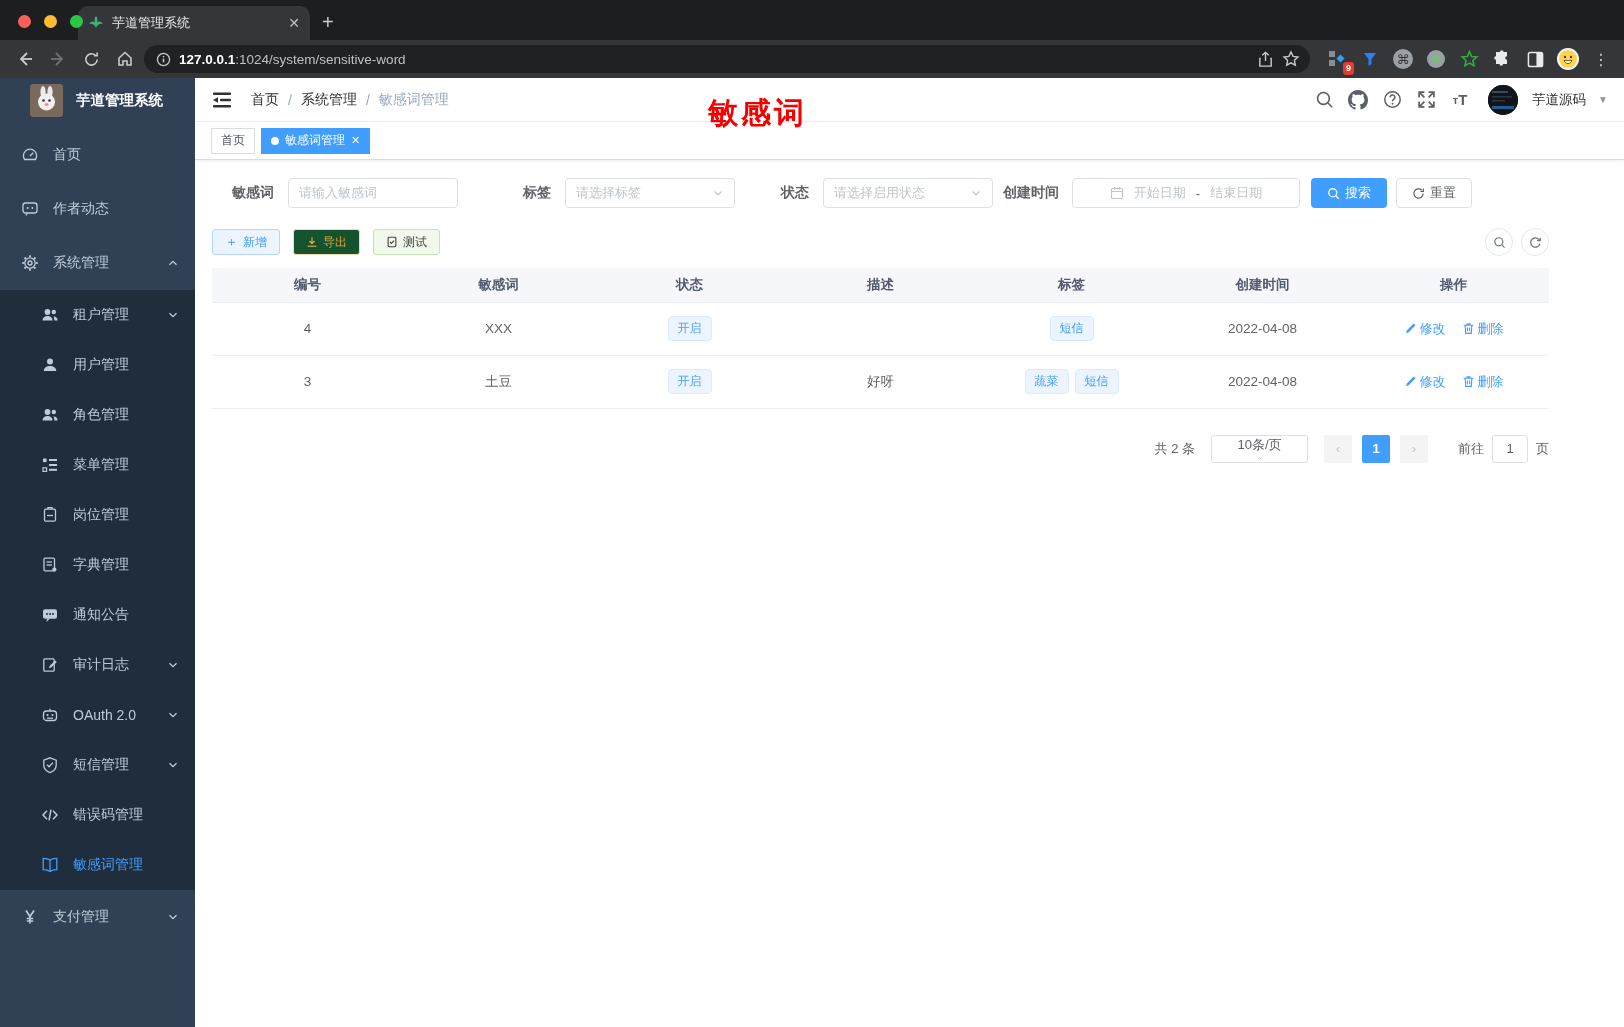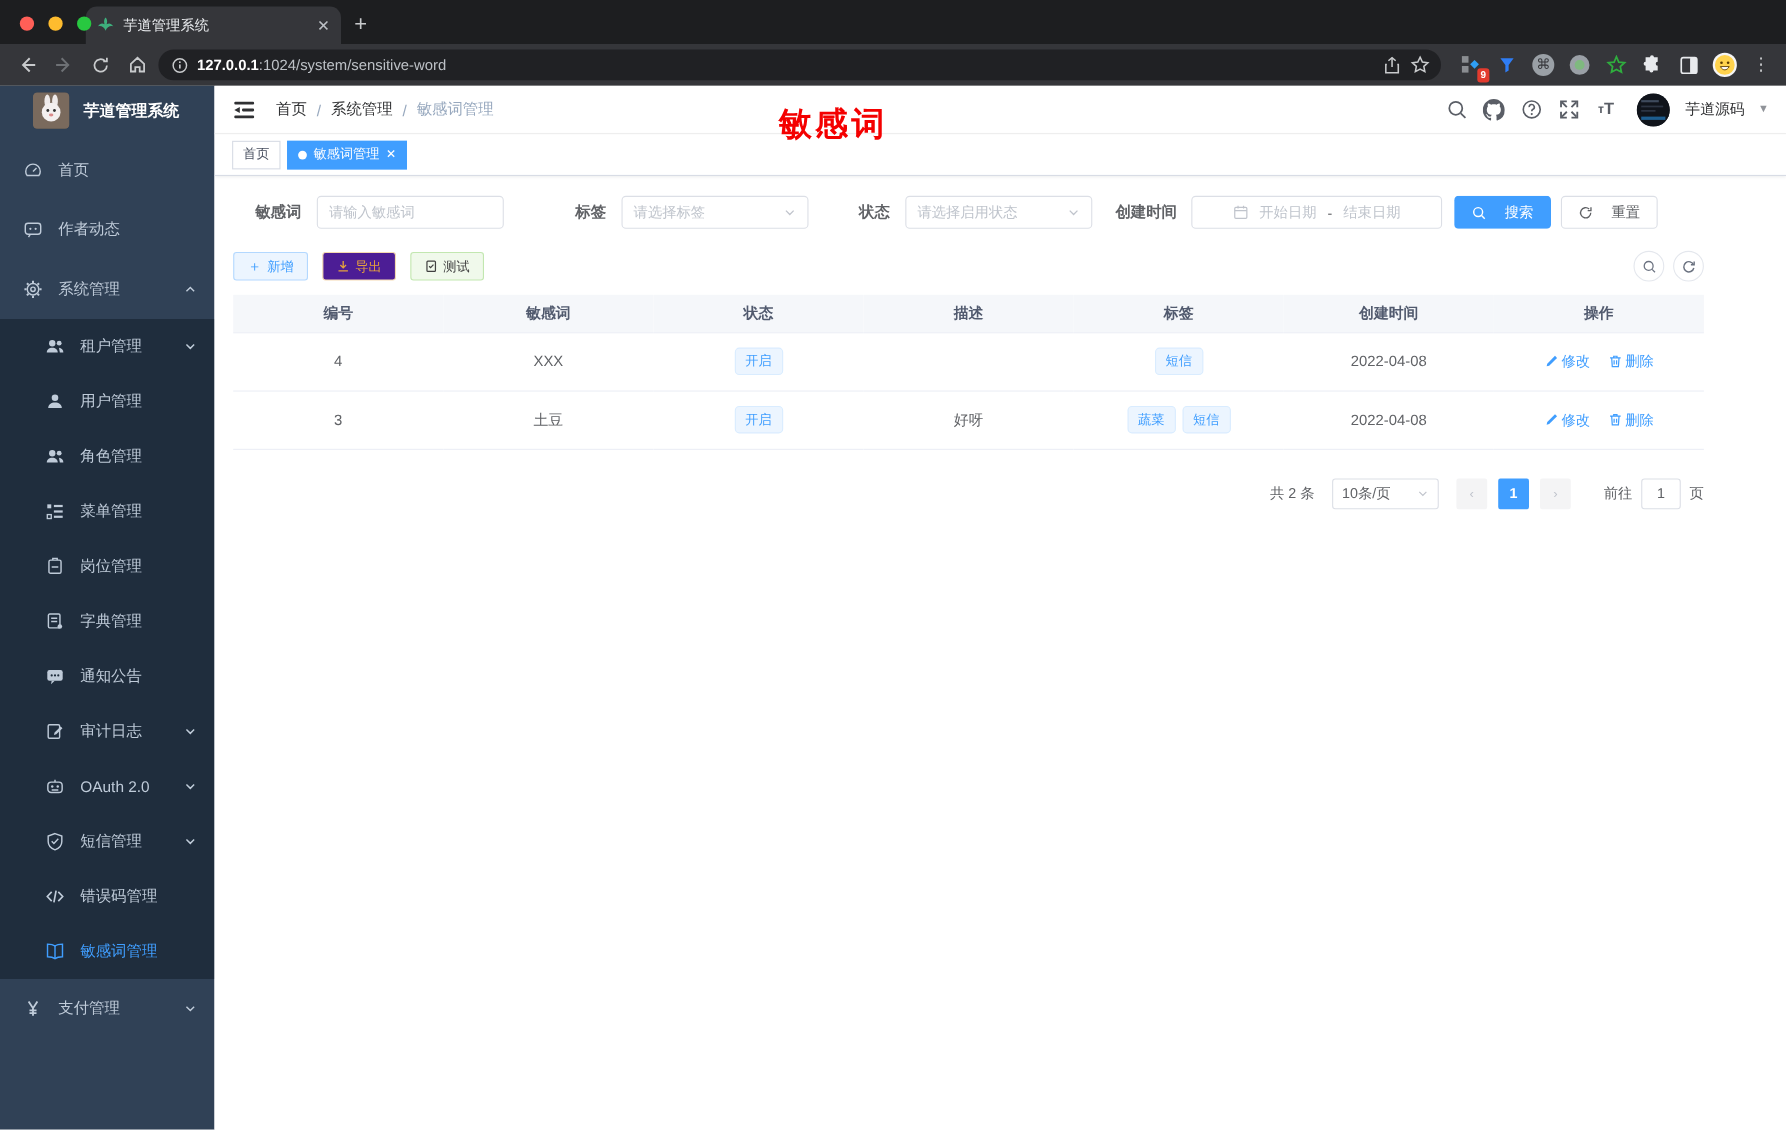--- a/index.html
+++ b/index.html
@@ -75,50 +75,50 @@
   .filters { display:flex; align-items:center; padding-left:20px; height:30px; }
   .f-label { font-size:14px; color:#606266; font-weight:bold; margin-right:14px; white-space:nowrap; }
   .f-input, .f-select { height:30px; border:1px solid #dcdfe6; border-radius:4px; background:#fff; display:flex; align-items:center;
              padding:0 10px; font-size:13px; color:#bfc4cc; }
   .f-input { width:170px; }
   .f-select { width:170px; justify-content:space-between; }
   .f-select .chev { color:#c0c4cc; width:12px; height:12px; }
   .f-range { width:228px; height:30px; border:1px solid #dcdfe6; border-radius:4px; display:flex; align-items:center;
              padding:0 10px; font-size:13px; color:#bfc4cc; gap:10px; justify-content:center; }
   .f-range .cal { color:#c0c4cc; width:14px; height:14px; flex-shrink:0; }
-  .btn { height:30px; border-radius:4px; font-size:13px; display:inline-flex; align-items:center; gap:17px; padding:0 15px; cursor:pointer; border:1px solid transparent; }
+  .btn { height:30px; border-radius:4px; font-size:13px; display:inline-flex; align-items:center; gap:5px; padding:0 15px; cursor:pointer; border:1px solid transparent; }
   .btn-primary { background:#409eff; color:#fff; }
   .btn-plain { background:#fff; border-color:#dcdfe6; color:#606266; }
-  .mr45{margin-right:65px;} .mr46{margin-right:46px;} .mr13{margin-right:21px;font-family:Liberation Mono, monospace;} .mr11{margin-right:11px;} .mr9{margin-right:9px;}
+  .mr45{margin-right:65px;} .mr46{margin-right:46px;} .mr13{margin-right:10px;font-family:Liberation Mono, monospace;} .mr11{margin-right:11px;} .mr9{margin-right:9px;}
 
   
   .actions { display:flex; align-items:center; margin-top:20px; }
   .btn-sm { height:26px; font-size:12px; padding:0 12px; border-radius:3px; display:inline-flex; align-items:center; gap:5px; margin-right:13px; border:1px solid; cursor:pointer; }
   .b-add { background:#ecf5ff; border-color:#b3d8ff; color:#409eff; }
-  .b-export { background:#4c1d95; border-color:#f5dab1; color:#e6a23c; }
+  .b-export { background:#14532d; border-color:#f5dab1; color:#e6a23c; }
   .b-test { background:#f0f9eb; border-color:#c2e7b0; color:#404040; }
   .round-btns { margin-left:auto; display:flex; gap:8px; }
   .rbtn { width:28px; height:28px; border-radius:50%; border:1px solid #e4e7ed; background:#fff; color:#6b7280;
           display:flex; align-items:center; justify-content:center; cursor:pointer; }
 
   
   table { margin-top:12px; width:100%; border-collapse:collapse; table-layout:fixed; }
   thead th { background:#f5f7fa; height:34px; font-size:13.5px; color:#515a6e; font-weight:bold; text-align:center; }
   tbody td { height:48px; text-align:center; font-size:13.5px; color:#606266; border-bottom:1px solid #ebeef5; }
   tbody tr:first-child td { border-top:1px solid #ebeef5; }
   .pill { display:inline-block; padding:4px 9px; background:#ecf5ff; border:1px solid #d9ecff; border-radius:4px;
           color:#409eff; font-size:12px; line-height:1.2; margin:0 3px; }
   .oplink { color:#409eff; font-size:13px; display:inline-flex; align-items:center; gap:3px; margin:17px 8px; cursor:pointer; }
   .oplink svg { width:13px; height:13px; }
 
   
   .pager { margin-top:26px; display:flex; align-items:center; justify-content:flex-end; font-size:13px; color:#606266; }
   .pg-total { margin-right:16px; }
   .pg-size { width:97px; height:28px; border:1px solid #dcdfe6; border-radius:3px; display:flex; align-items:center;
-             justify-content:space-between; padding:0 8px; margin-right:16px; color:#606266; }
+             justify-content:space-between; padding:0 8px; margin-right:16px; color:#606266;flex-direction:column; }
   .pg-size .chev { width:11px; height:11px; color:#c0c4cc; }
   .pg-btn { width:28px; height:28px; border-radius:2px; background:#f4f4f5; color:#c0c4cc; display:flex; align-items:center;
             justify-content:center; margin-right:10px; font-size:12px; cursor:pointer; }
   .pg-page { width:28px; height:28px; border-radius:2px; background:#409eff; color:#fff; display:flex; align-items:center;
              justify-content:center; margin-right:10px; font-weight:bold; cursor:pointer; }
   .pg-goto { display:flex; align-items:center; gap:8px; margin-left:20px; }
   .pg-input { width:36px; height:28px; border:1px solid #dcdfe6; border-radius:3px; text-align:center; font-size:13px; color:#606266; }
 </style>
 </head>
 <body>

